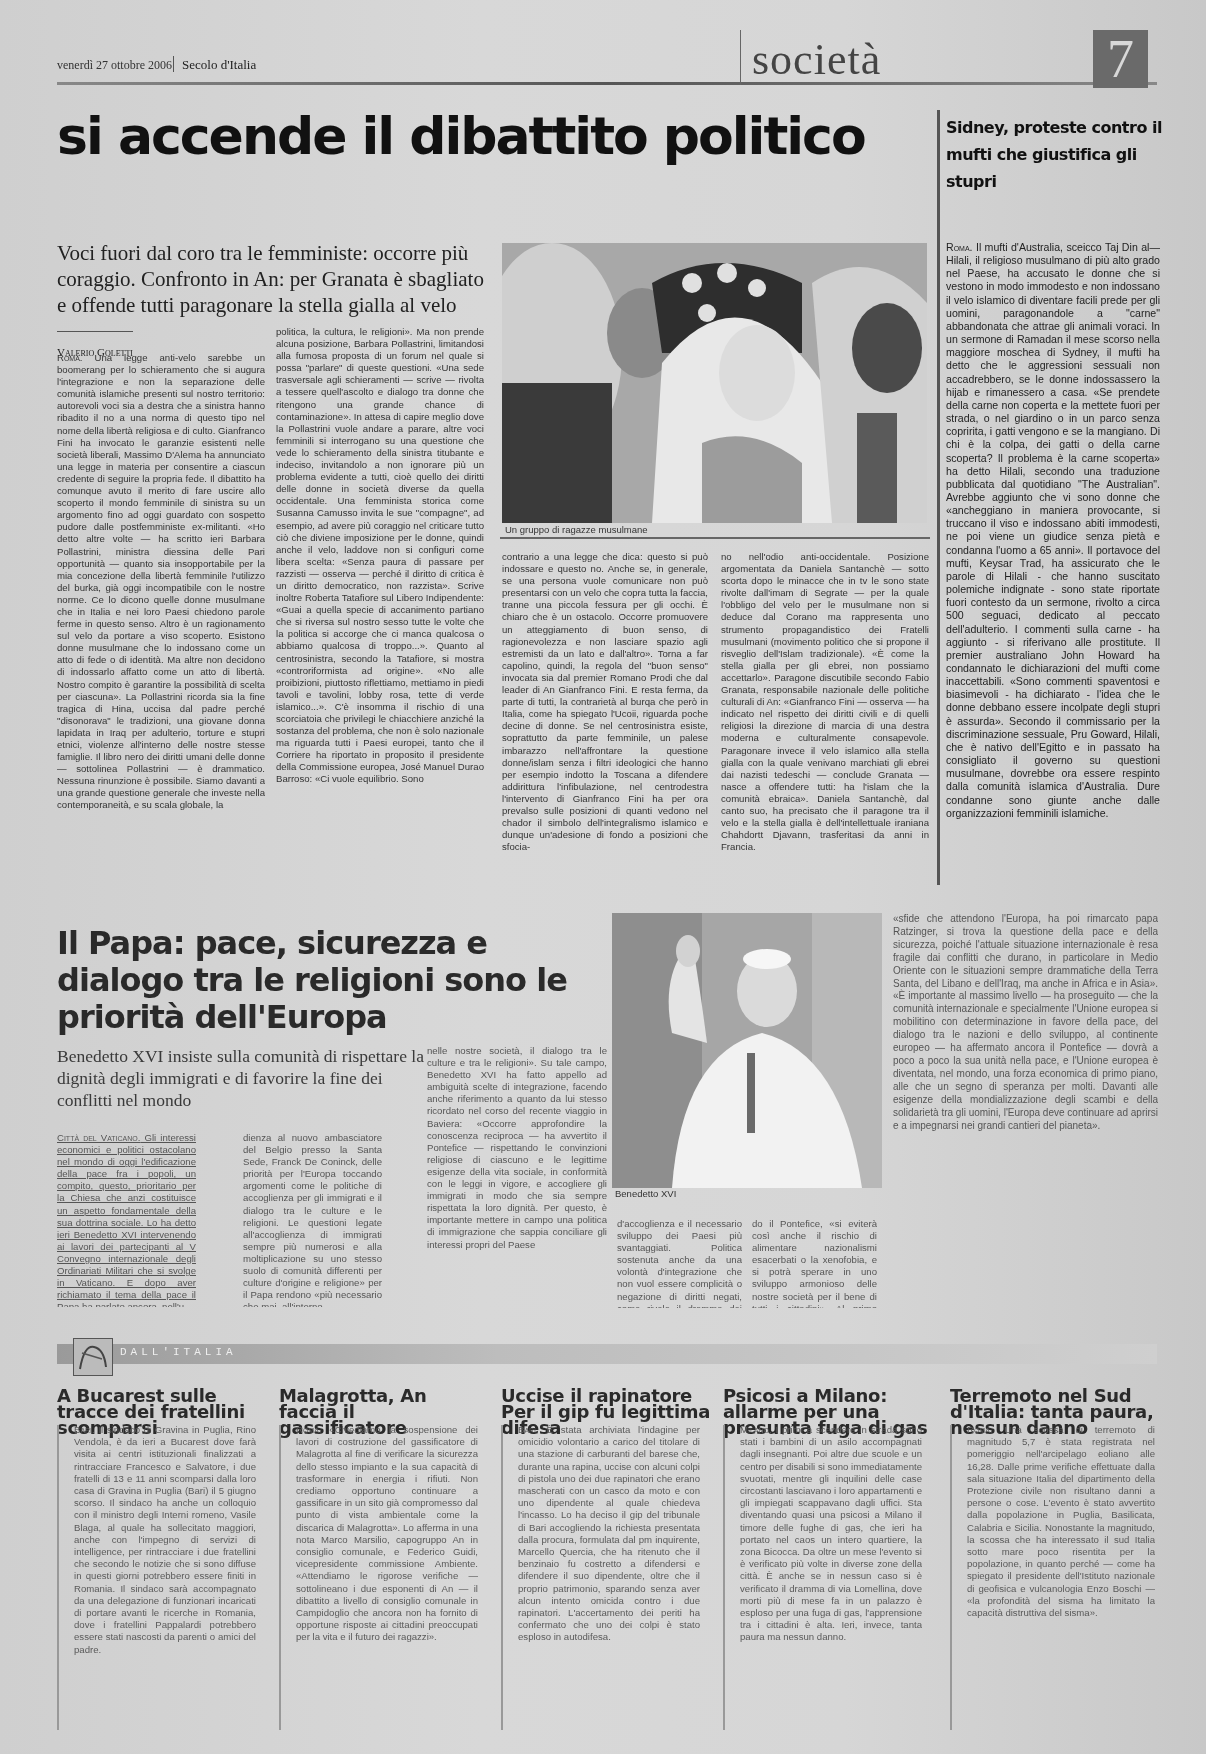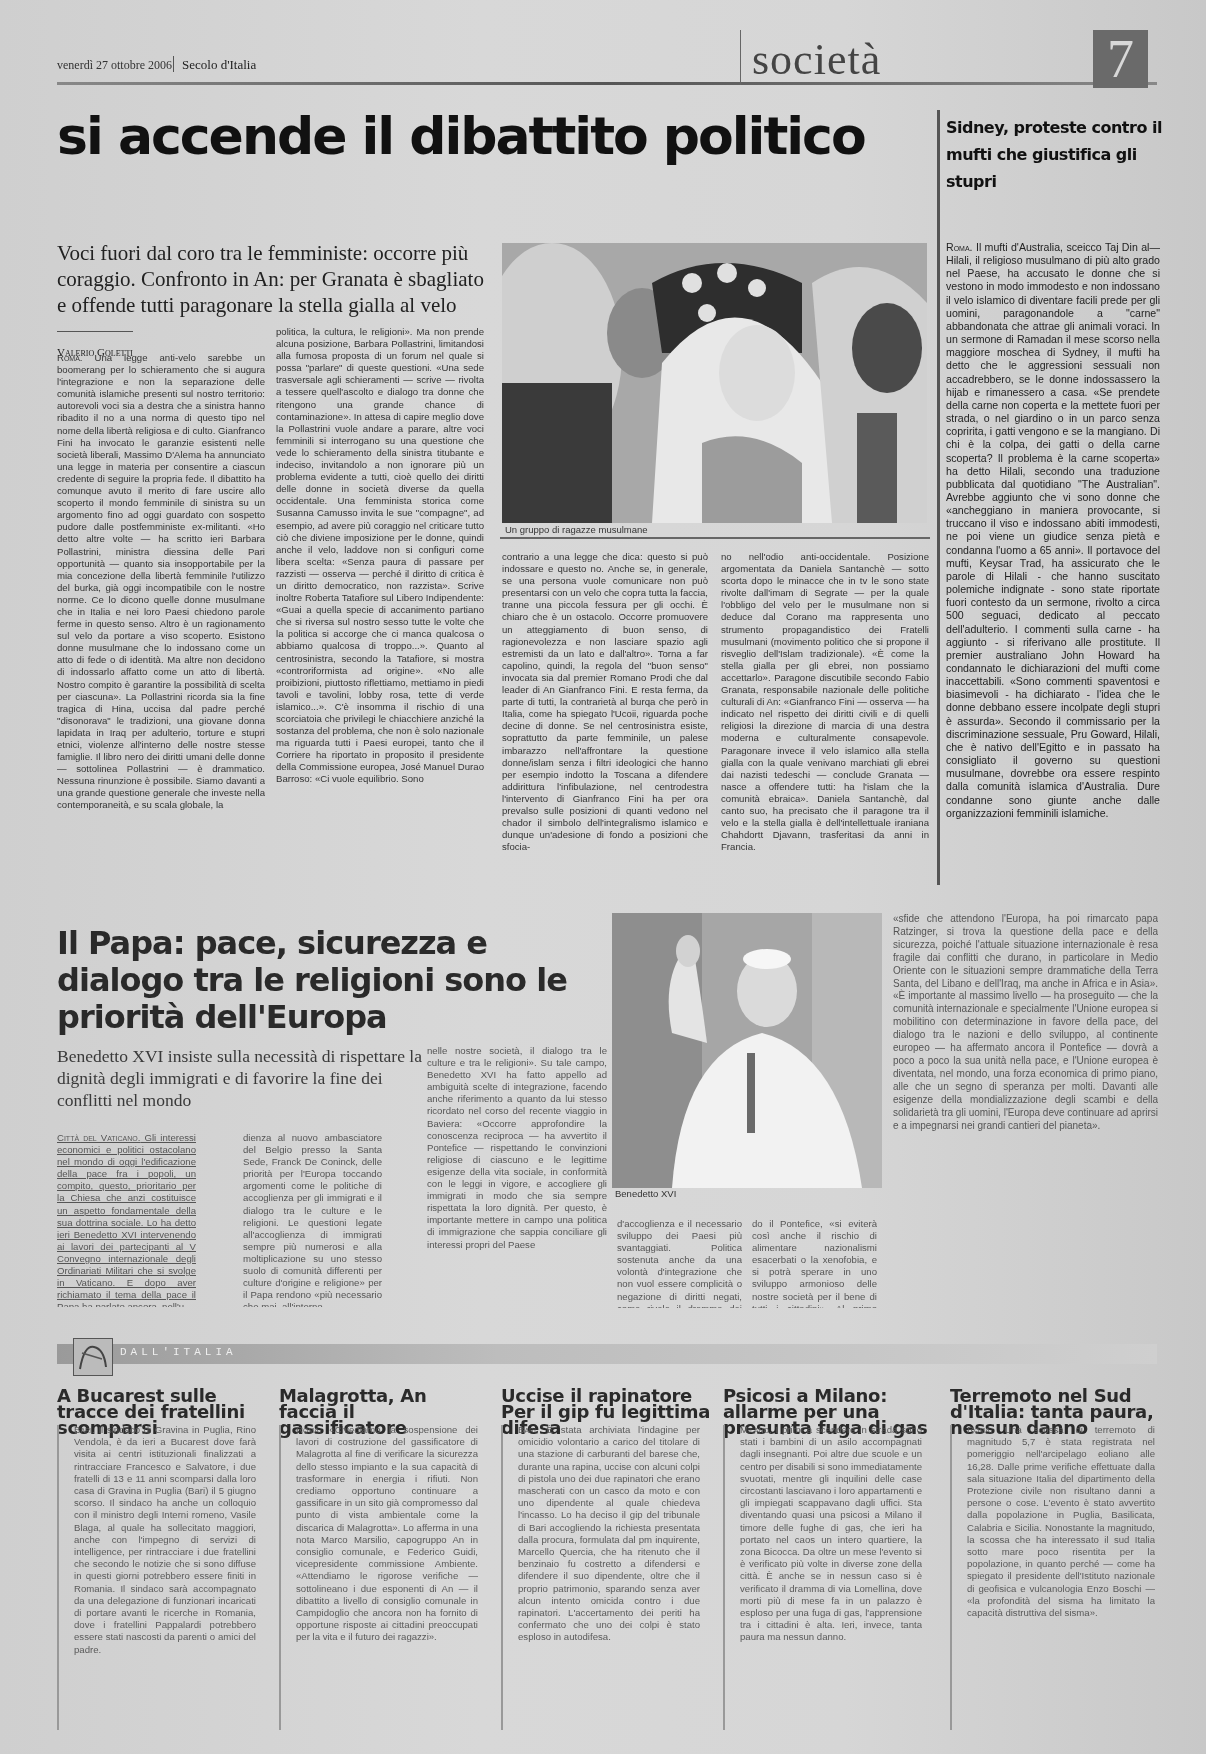--- a/index.html
+++ b/index.html
@@ -102,21 +102,21 @@
     <span>no nell'odio anti-occidentale. Posizione argomentata da Daniela Santanchè — sotto scorta dopo le minacce che in tv le sono state rivolte dall'imam di Segrate — per la quale l'obbligo del velo per le musulmane non si deduce dal Corano ma rappresenta uno strumento propagandistico dei Fratelli musulmani (movimento politico che si propone il risveglio dell'Islam tradizionale). «È come la stella gialla per gli ebrei, non possiamo accettarlo». Paragone discutibile secondo Fabio Granata, responsabile nazionale delle politiche culturali di An: «Gianfranco Fini — osserva — ha indicato nel rispetto dei diritti civili e di quelli religiosi la direzione di marcia di una destra moderna e culturalmente consapevole. Paragonare invece il velo islamico alla stella gialla con la quale venivano marchiati gli ebrei dai nazisti tedeschi — conclude Granata — nasce a offendere tutti: ha l'islam che la comunità ebraica». Daniela Santanchè, dal canto suo, ha precisato che il paragone tra il velo e la stella gialla è dell'intellettuale iraniana Chahdortt Djavann, trasferitasi da anni in Francia.</span>
   </div>
 
   <div class="abs side-rule"></div>
   <div class="abs side-title">Sidney, proteste contro il mufti che giustifica gli stupri</div>
   <div class="abs col side-body">
     <span class="lead">Roma.</span><span> Il mufti d'Australia, sceicco Taj Din al—Hilali, il religioso musulmano di più alto grado nel Paese, ha accusato le donne che si vestono in modo immodesto e non indossano il velo islamico di diventare facili prede per gli uomini, paragonandole a "carne" abbandonata che attrae gli animali voraci. In un sermone di Ramadan il mese scorso nella maggiore moschea di Sydney, il mufti ha detto che le aggressioni sessuali non accadrebbero, se le donne indossassero la hijab e rimanessero a casa. «Se prendete della carne non coperta e la mettete fuori per strada, o nel giardino o in un parco senza copririta, i gatti vengono e se la mangiano. Di chi è la colpa, dei gatti o della carne scoperta? Il problema è la carne scoperta» ha detto Hilali, secondo una traduzione pubblicata dal quotidiano "The Australian". Avrebbe aggiunto che vi sono donne che «ancheggiano in maniera provocante, si truccano il viso e indossano abiti immodesti, ne poi viene un giudice senza pietà e condanna l'uomo a 65 anni». Il portavoce del mufti, Keysar Trad, ha assicurato che le parole di Hilali - che hanno suscitato polemiche indignate - sono state riportate fuori contesto da un sermone, rivolto a circa 500 seguaci, dedicato al peccato dell'adulterio. I commenti sulla carne - ha aggiunto - si riferivano alle prostitute. Il premier australiano John Howard ha condannato le dichiarazioni del mufti come inaccettabili. «Sono commenti spaventosi e biasimevoli - ha dichiarato - l'idea che le donne debbano essere incolpate degli stupri è assurda». Secondo il commissario per la discriminazione sessuale, Pru Goward, Hilali, che è nativo dell'Egitto e in passato ha consigliato il governo su questioni musulmane, dovrebbe ora essere respinto dalla comunità islamica d'Australia. Dure condanne sono giunte anche dalle organizzazioni femminili islamiche.</span>
   </div>
 
   <div class="abs h2-main">Il Papa: pace, sicurezza e dialogo tra le religioni sono le priorità dell'Europa</div>
-  <div class="abs h2-sub">Benedetto XVI insiste sulla necessità di rispettare la dignità degli immigrati e di favorire la fine dei conflitti nel mondo</div>
+  <div class="abs h2-sub">Benedetto XVI insiste sulla comunità di rispettare la dignità degli immigrati e di favorire la fine dei conflitti nel mondo</div>
 
   <div class="abs col" style="left:57px;top:1132px;width:139px;height:175px;color:#555;text-decoration:underline;">
     <span class="lead">Città del Vaticano.</span><span> Gli interessi economici e politici ostacolano nel mondo di oggi l'edificazione della pace fra i popoli, un compito, questo, prioritario per la Chiesa che anzi costituisce un aspetto fondamentale della sua dottrina sociale. Lo ha detto ieri Benedetto XVI intervenendo ai lavori dei partecipanti al V Convegno internazionale degli Ordinariati Militari che si svolge in Vaticano. E dopo aver richiamato il tema della pace il Papa ha parlato ancora, nell'u-</span>
   </div>
   <div class="abs col" style="left:243px;top:1132px;width:139px;height:175px;color:#555;">
     <span>dienza al nuovo ambasciatore del Belgio presso la Santa Sede, Franck De Coninck, delle priorità per l'Europa toccando argomenti come le politiche di accoglienza per gli immigrati e il dialogo tra le culture e le religioni. Le questioni legate all'accoglienza di immigrati sempre più numerosi e alla moltiplicazione su uno stesso suolo di comunità differenti per culture d'origine e religione» per il Papa rendono «più necessario che mai, all'interno</span>
   </div>
   <div class="abs col" style="left:427px;top:1045px;width:180px;height:262px;color:#555;">
     <span>nelle nostre società, il dialogo tra le culture e tra le religioni». Su tale campo, Benedetto XVI ha fatto appello ad ambiguità scelte di integrazione, facendo anche riferimento a quanto da lui stesso ricordato nel corso del recente viaggio in Baviera: «Occorre approfondire la conoscenza reciproca — ha avvertito il Pontefice — rispettando le convinzioni religiose di ciascuno e le legittime esigenze della vita sociale, in conformità con le leggi in vigore, e accogliere gli immigrati in modo che sia sempre rispettata la loro dignità. Per questo, è importante mettere in campo una politica di immigrazione che sappia conciliare gli interessi propri del Paese</span>
   </div>

